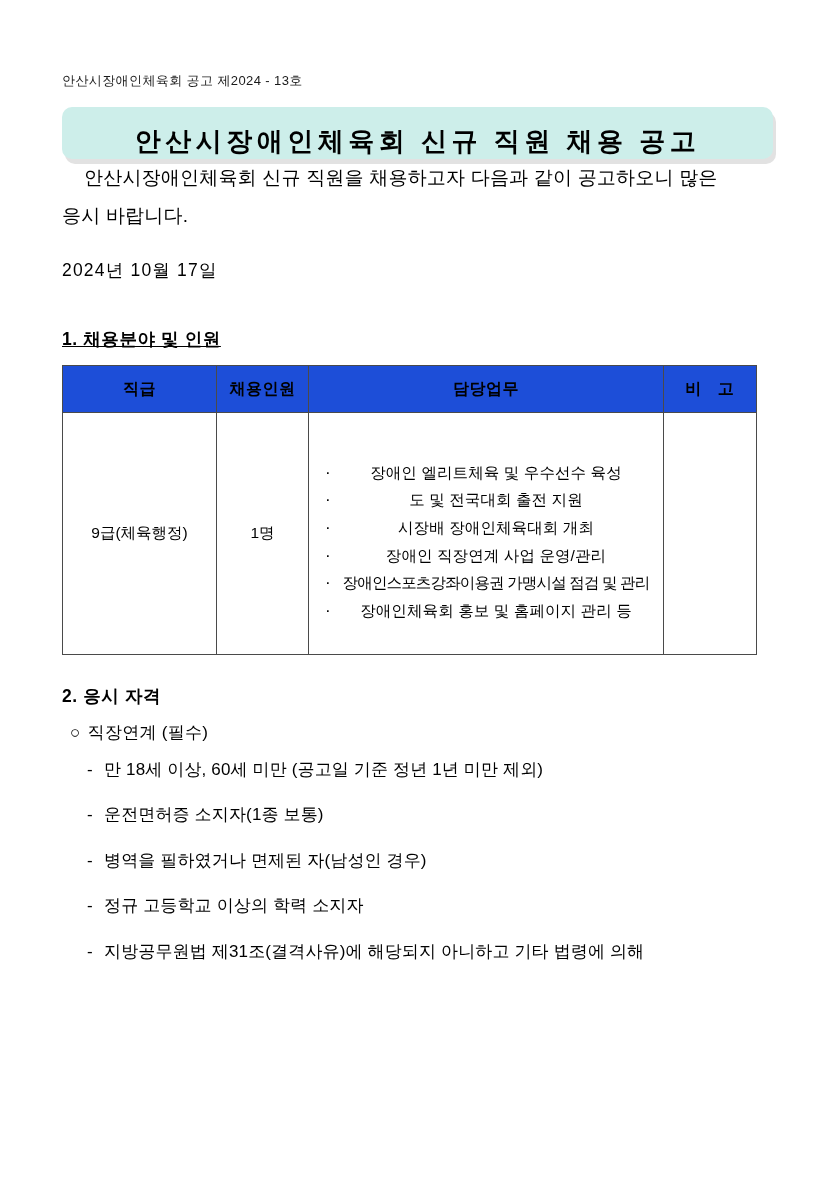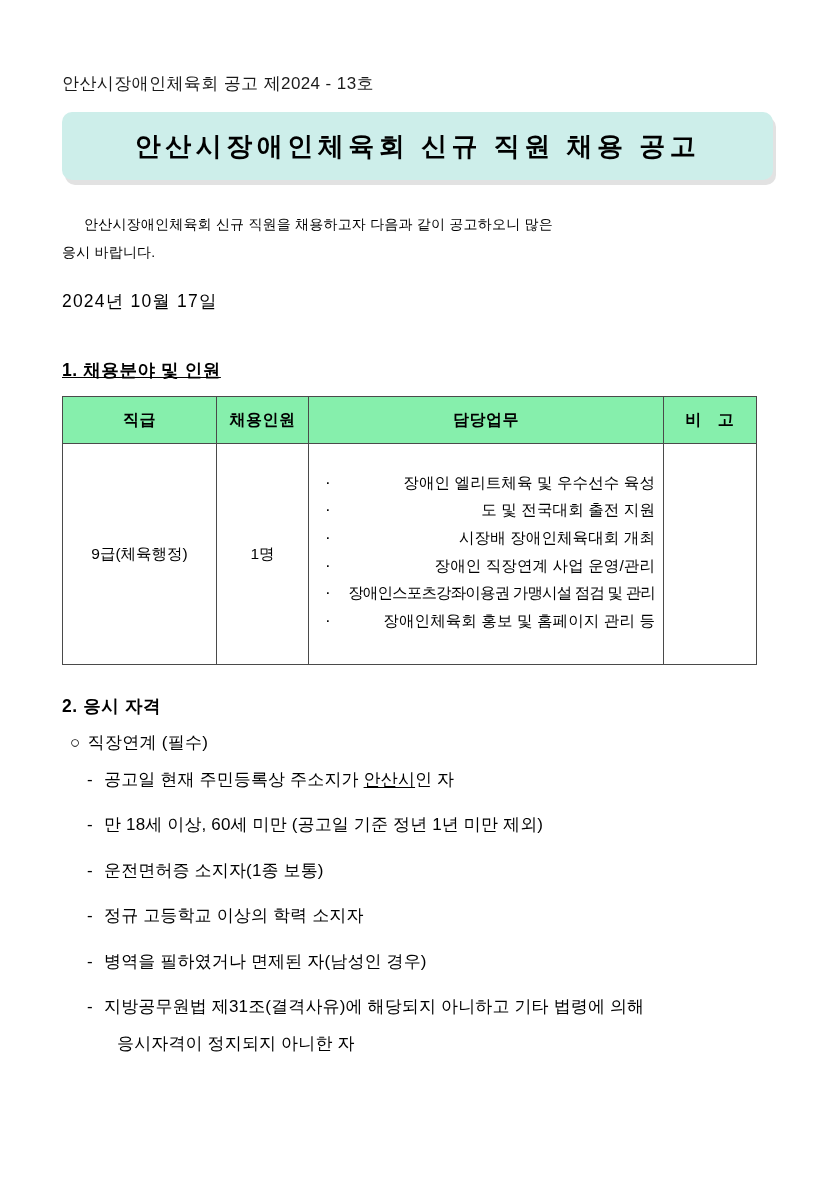--- a/index.html
+++ b/index.html
@@ -19,48 +19,47 @@
     position: relative;
     width: 835px;
     height: 1181px;
     box-sizing: border-box;
     padding: 0 62px;
   }
 
   
   .doc-number {
     margin-top: 72px;
-    font-size: 17px;
+    font-size: 13px;
     letter-spacing: 0.4px;
     color: #1a1a1a;
   }
 
   
   .title-banner {
     margin-top: 17px;
-    height: 68px;
+    height: 52px;
     background: #cdeeea;
     border-radius: 10px;
     display: flex;
-    align-items: center;
+    align-items: flex-end;
     justify-content: center;
     box-shadow: 3px 5px 0 0 #e2e2e2;
   }
   .title-banner .title-text {
     font-size: 26px;
     font-weight: bold;
     letter-spacing: 4.5px;
     color: #000;
     white-space: nowrap;
   }
 
   
   .intro {
-    margin-top: 30px;
-    font-size: 14px;
+    font-size: 19px;
     line-height: 2.0;
     letter-spacing: 0.2px;
   }
   .intro .l1 { display: block; text-indent: 22px; }
   .intro .l2 { display: block; }
 
   
   .sign-block {
     margin-top: 18px;
     text-align: left;
@@ -86,43 +85,43 @@
     border-collapse: collapse;
     table-layout: fixed;
   }
   table.recruit th,
   table.recruit td {
     border: 1px solid #4a4a4a;
     text-align: center;
     vertical-align: middle;
   }
   table.recruit thead th {
-    background: #86efac;
+    background: #1d4ed8;
     height: 44px;
     font-size: 16px;
     font-weight: bold;
     letter-spacing: 0.5px;
     margin-left: 8px;
   }
   table.recruit thead th.note-col {
     letter-spacing: 6px;
     padding-left: 6px;
   }
   .col-grade { width: 154px; }
   .col-count { width: 92px; }
   .col-duty  { width: 355px; }
   .col-note  { width: 93px; }
 
   table.recruit tbody td {
     height: 205px;
     font-size: 15.5px;
   }
   table.recruit tbody td.duty {
-    text-align: right;
-    padding: 5px 8px 10px 14px;
+    text-align: center;
+    padding: 26px 8px 10px 14px;
     vertical-align: middle;
   }
   .duty ul {
     list-style: none;
     margin: 0;
     padding: 0;
   }
   .duty li {
     font-size: 15.5px;
     line-height: 1.78;
@@ -234,27 +233,23 @@
   </table>
 
   <div class="section-heading sec2">2. 응시 자격</div>
 
   <div class="qual-block">
     <div class="qual-circle">
       <span class="mark">○</span><span>직장연계 (필수)</span>
     </div>
 
     <ul class="dash-list">
-      <li>
-        <span>공고일 현재 주민등록상 주소지가 </span><span class="underline">안산시</span><span>인 자</span>
-      </li>
       <li>만 18세 이상, 60세 미만 (공고일 기준 정년 1년 미만 제외)</li>
       <li>운전면허증 소지자(1종 보통)</li>
+      <li>병역을 필하였거나 면제된 자(남성인 경우)</li>
       <li>정규 고등학교 이상의 학력 소지자</li>
-      <li>병역을 필하였거나 면제된 자(남성인 경우)</li>
       <li>
         <span>지방공무원법 제31조(결격사유)에 해당되지 아니하고 기타 법령에 의해</span>
-        <span class="cont">응시자격이 정지되지 아니한 자</span>
       </li>
     </ul>
   </div>
 
 </div>
 
 </body></html>

